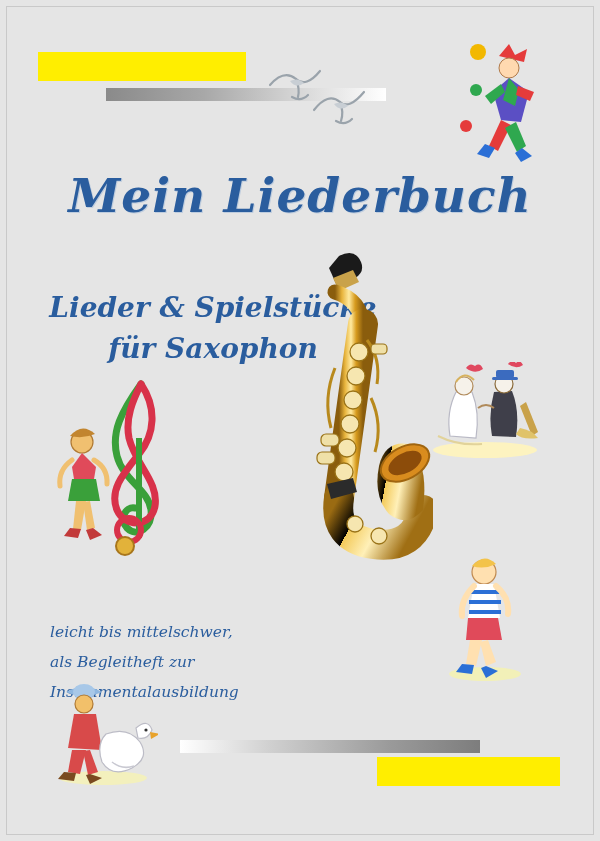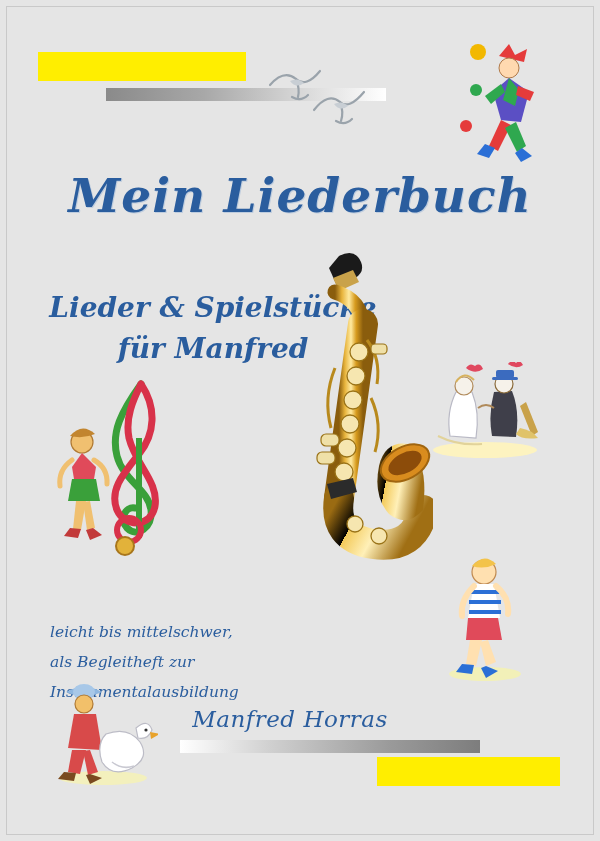--- a/index.html
+++ b/index.html
@@ -168,21 +168,21 @@
       <path d="M70 110 l10 8 l-11 6 l-6 -9 z" fill="#2b6fd6"></path>
       <circle cx="24" cy="52" r="6" fill="#2fa84f"></circle>
       <circle cx="14" cy="88" r="6" fill="#e53b3b"></circle>
     </svg>
   </div>
 
   <div class="title">Mein Liederbuch</div>
 
   <div class="subtitle">
     <span>Lieder &amp; Spielstücke</span>
-    <span class="line2">für Manfred</span>
+    <span class="line2">für Saxophon</span>
   </div>
 
   <div class="illus" style="left:420px; top:362px;">
     <svg width="130" height="100" viewBox="0 0 130 100">
       <ellipse cx="65" cy="88" rx="52" ry="8" fill="#fdf3c0"></ellipse>
       <path d="M36 30 q-10 20 -6 44 l26 2 q4 -26 -4 -46 z" fill="#ffffff" stroke="#b9b9c5" stroke-width="1.2"></path>
       <circle cx="44" cy="24" r="9" fill="#f6f2ea" stroke="#b08a5a" stroke-width="1.2"></circle>
       <path d="M36 20 q8 -12 18 -2" fill="none" stroke="#d7b25e" stroke-width="2"></path>
       <path d="M74 30 q-6 22 -2 44 l24 1 q4 -26 -4 -46 z" fill="#3f3f4a"></path>
       <circle cx="84" cy="22" r="9" fill="#f6f2ea" stroke="#8a6a3a" stroke-width="1.2"></circle>
@@ -316,15 +316,14 @@
       <path d="M16 94 l-6 7 l16 2 l2 -8 z" fill="#7a4a20"></path>
       <path d="M42 96 l12 4 l-12 6 l-4 -9 z" fill="#7a4a20"></path>
       <path d="M58 56 q22 -8 34 8 q10 16 -8 26 q-20 10 -30 -6 q-6 -18 4 -28 z" fill="#ffffff" stroke="#bcbcc6" stroke-width="1.2"></path>
       <path d="M88 50 q12 -10 16 2 q-4 10 -14 8 z" fill="#ffffff" stroke="#bcbcc6" stroke-width="1.2"></path>
       <path d="M102 54 l10 2 l-9 5 z" fill="#e8a22a"></path>
       <circle cx="98" cy="52" r="1.6" fill="#333"></circle>
       <path d="M64 84 q10 8 22 4" fill="none" stroke="#c9c9d2" stroke-width="1.6"></path>
     </svg>
   </div>
 
-  <div class="author">Manfred Horras</div>
 
 </div>
 
 </body></html>

